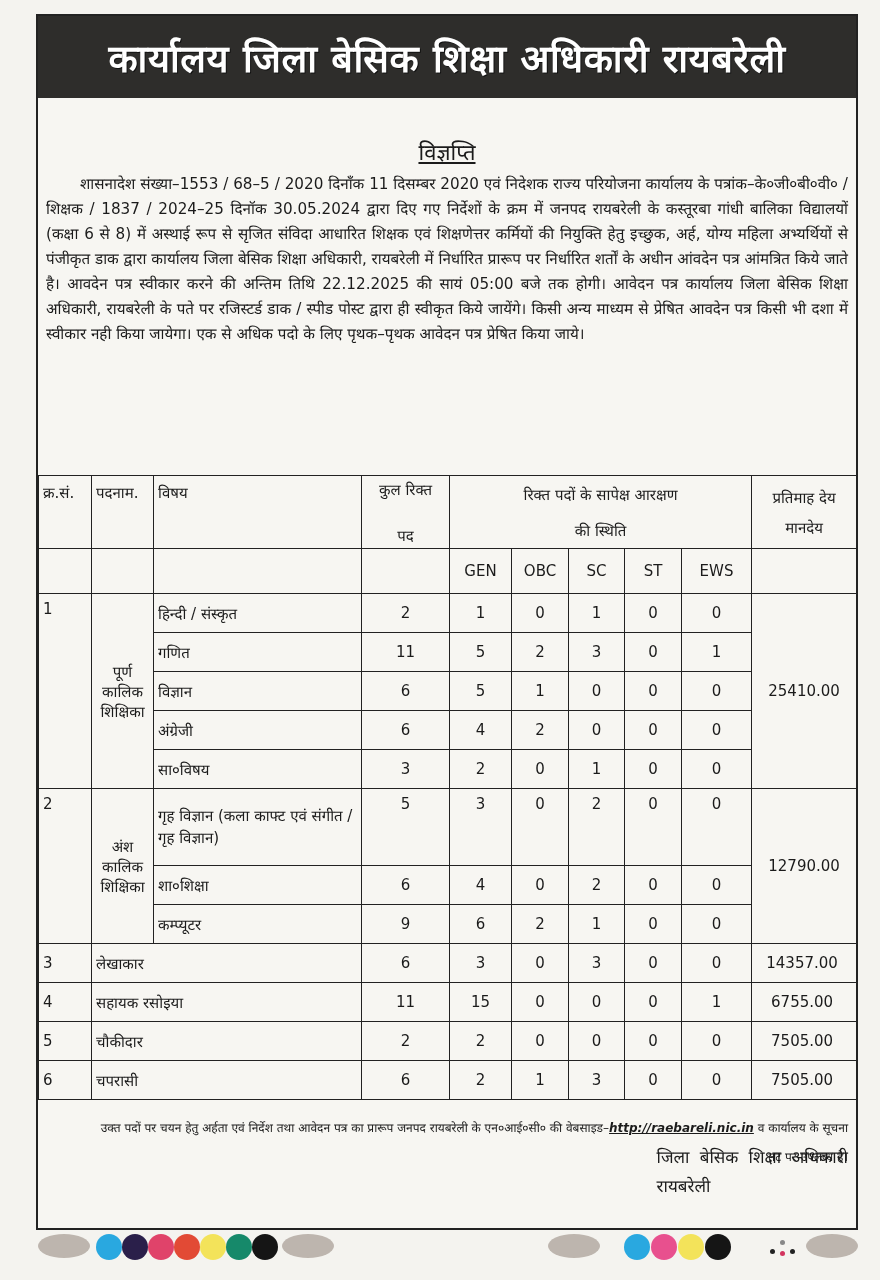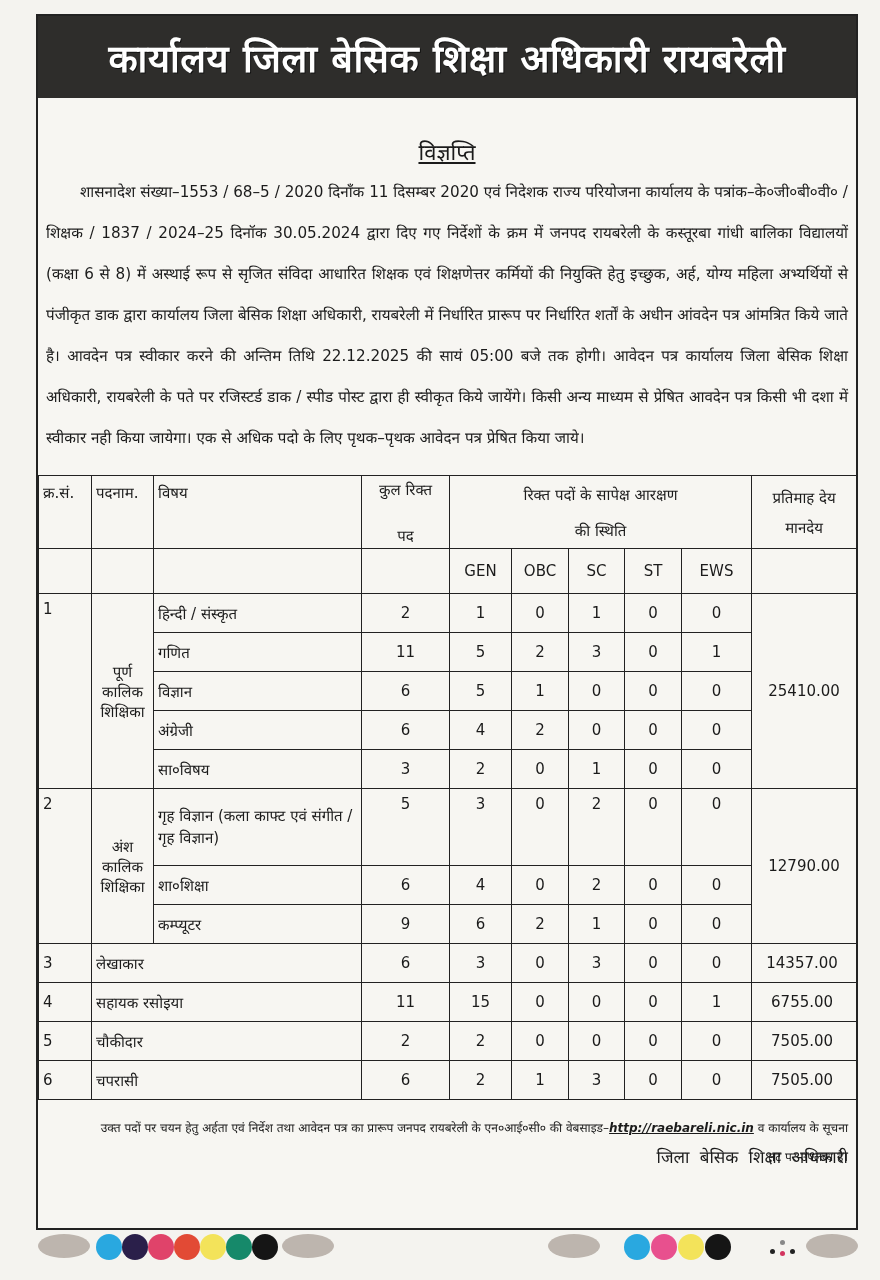--- a/index.html
+++ b/index.html
@@ -29,21 +29,21 @@
     display:flex; justify-content:space-between; font-size:18px;
     font-family:"DejaVu Sans", sans-serif;
   }
   .notice-heading {
     position:absolute; left:0; right:0; top:120px; text-align:center;
     font-size:22px; font-weight:normal; text-decoration:underline;
     font-family:"DejaVu Sans", sans-serif;
   }
   .para {
     position:absolute; left:8px; right:8px; top:156px;
-    font-family:"DejaVu Sans", sans-serif; font-size:15.2px; line-height:41px;
+    font-family:"DejaVu Sans", sans-serif; font-size:15.2px; line-height:25px;
     text-align:justify; text-indent:34px;
   }
   table.vac {
     position:absolute; left:0px; top:459px; width:818px;
     border-collapse:collapse; table-layout:fixed;
     font-family:"DejaVu Sans", sans-serif; font-size:15px;
   }
   table.vac td, table.vac th {
     border:1.5px solid #222; padding:0 4px; font-weight:normal;
     vertical-align:middle; overflow:hidden;
@@ -256,20 +256,21 @@
     </tr>
   </tbody>
     </table>
 
   <div class="footer-text">
     <span>उक्त पदों पर चयन हेतु अर्हता एवं निर्देश तथा आवेदन पत्र का प्रारूप जनपद रायबरेली के एन०आई०सी० की वेबसाइड–</span><a>http://raebareli.nic.in</a><span> व कार्यालय के सूचना तट पर उपलब्ध है।</span>
   </div>
 
   <div class="sign">
     <div>जिला बेसिक शिक्षा अधिकारी</div>
+    <div>रायबरेली</div>
   </div>
 </div>
 
 <div class="dots">
   <div class="dot grey" style="left:38px;"></div>
   <div id="left-dots">
       <div class="dot" style="left: 96px; background: rgb(41, 168, 224);"></div>
       <div class="dot" style="left: 122px; background: rgb(42, 31, 74);"></div>
       <div class="dot" style="left: 148px; background: rgb(224, 67, 106);"></div>
       <div class="dot" style="left: 174px; background: rgb(226, 74, 53);"></div>

